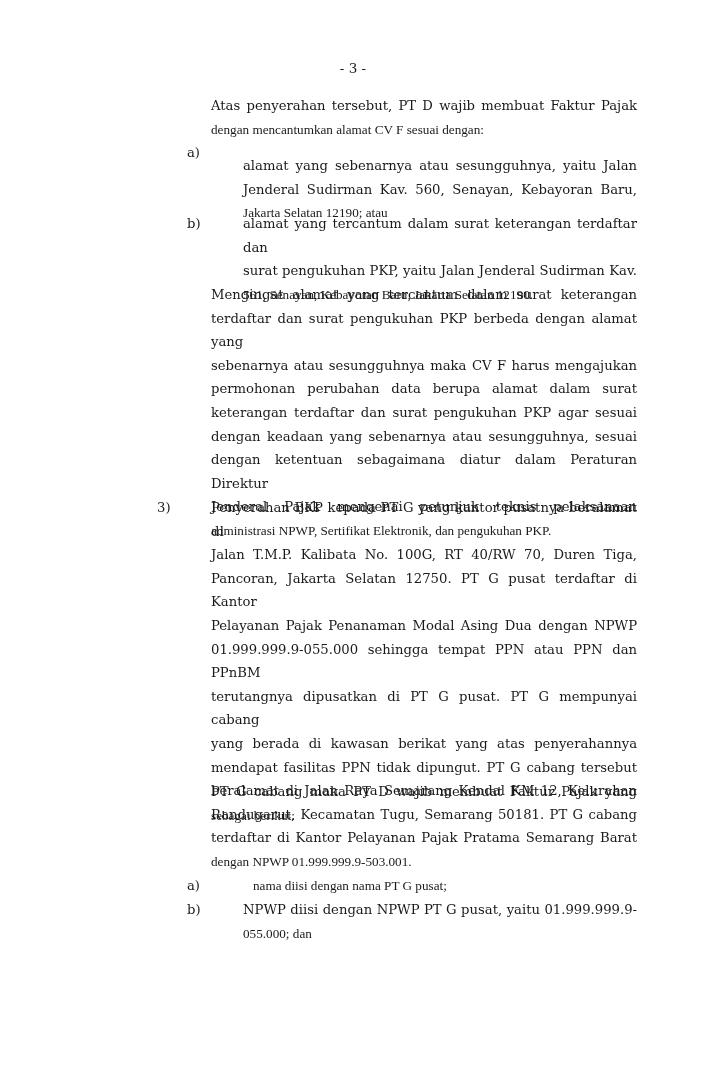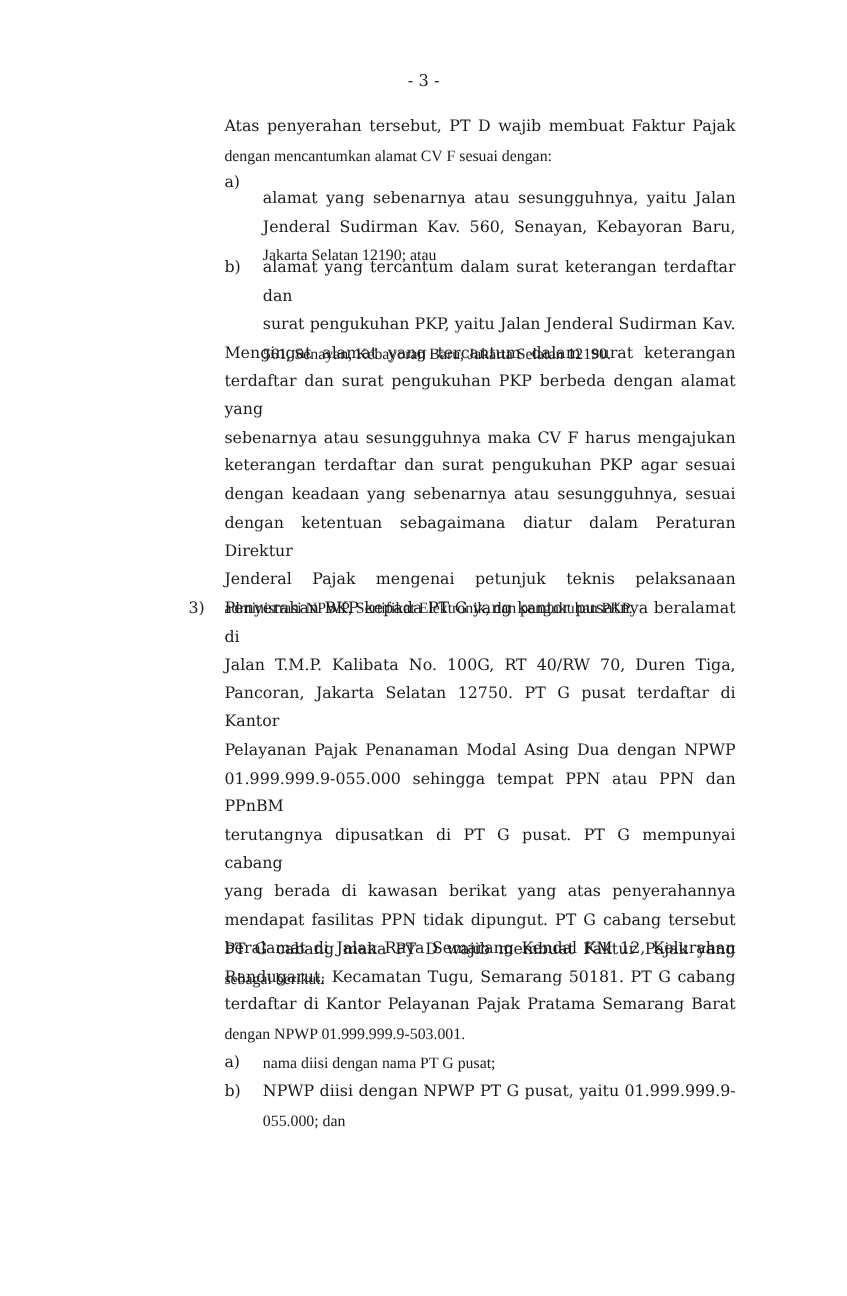--- a/index.html
+++ b/index.html
@@ -5,21 +5,21 @@
   html, body { margin: 0; padding: 0; background: #ffffff; }
   body {
     width: 706px; height: 1080px; position: relative; overflow: hidden;
     font-family: "DejaVu Serif", "Liberation Serif", serif;
     color: #1a1a1a;
   }
   .page-num {
     position: absolute; top: 58px; left: 0; width: 706px;
     text-align: center; font-size: 13.5px; line-height: 20px;
   }
-  .block { position: absolute; font-size: 13.2px; line-height: 23.6px; }
+  .block { position: absolute; font-size: 13.2px; line-height: 23.6px; margin-left: 24px; }
   .line { display: block; white-space: nowrap; font-family: Liberation Serif, serif; }
   .jl { display: block; text-align: justify; text-align-last: justify; white-space: normal; }
   .marker { position: absolute; font-size: 13.2px; line-height: 23.6px; }
 </style>
 </head>
 <body>
 
 <div class="page-num">- 3 -</div>
 
 <div class="block" style="left:187px; top:94px; width:426px;">
@@ -38,20 +38,21 @@
 <div class="block" style="left:219px; top:212px; width:394px;">
   <span class="jl">alamat yang tercantum dalam surat keterangan terdaftar dan</span>
   <span class="jl">surat pengukuhan PKP, yaitu Jalan Jenderal Sudirman Kav.</span>
   <span class="line">561, Senayan, Kebayoran Baru, Jakarta Selatan 12190.</span>
 </div>
 
 <div class="block" style="left:187px; top:283px; width:426px;">
   <span class="jl">Mengingat alamat yang tercantum dalam surat keterangan</span>
   <span class="jl">terdaftar dan surat pengukuhan PKP berbeda dengan alamat yang</span>
   <span class="jl">sebenarnya atau sesungguhnya maka CV F harus mengajukan</span>
+  <span class="jl">permohonan perubahan data berupa alamat dalam surat</span>
   <span class="jl">keterangan terdaftar dan surat pengukuhan PKP agar sesuai</span>
   <span class="jl">dengan keadaan yang sebenarnya atau sesungguhnya, sesuai</span>
   <span class="jl">dengan ketentuan sebagaimana diatur dalam Peraturan Direktur</span>
   <span class="jl">Jenderal Pajak mengenai petunjuk teknis pelaksanaan</span>
   <span class="line">administrasi NPWP, Sertifikat Elektronik, dan pengukuhan PKP.</span>
 </div>
 
 <div class="marker" style="left:157px; top:496px;">3)</div>
 <div class="block" style="left:187px; top:496px; width:426px;">
   <span class="jl">Penyerahan BKP kepada PT G yang kantor pusatnya beralamat di</span>
@@ -67,21 +68,21 @@
   <span class="jl">terdaftar di Kantor Pelayanan Pajak Pratama Semarang Barat</span>
   <span class="line">dengan NPWP 01.999.999.9-503.001.</span>
 </div>
 
 <div class="block" style="left:187px; top:780px; width:426px;">
   <span class="jl">PT G cabang maka PT D wajib membuat Faktur Pajak yang</span>
   <span class="line">sebagai berikut:</span>
 </div>
 
 <div class="marker" style="left:187px; top:874px;">a)</div>
-<div class="block" style="left:219px; top:874px; width:394px;">
+<div class="block" style="left:229px; top:874px; width:394px;">
   <span class="line">nama diisi dengan nama PT G pusat;</span>
 </div>
 
 <div class="marker" style="left:187px; top:898px;">b)</div>
 <div class="block" style="left:219px; top:898px; width:394px;">
   <span class="jl">NPWP diisi dengan NPWP PT G pusat, yaitu 01.999.999.9-</span>
   <span class="line">055.000; dan</span>
 </div>
 
 </body></html>

